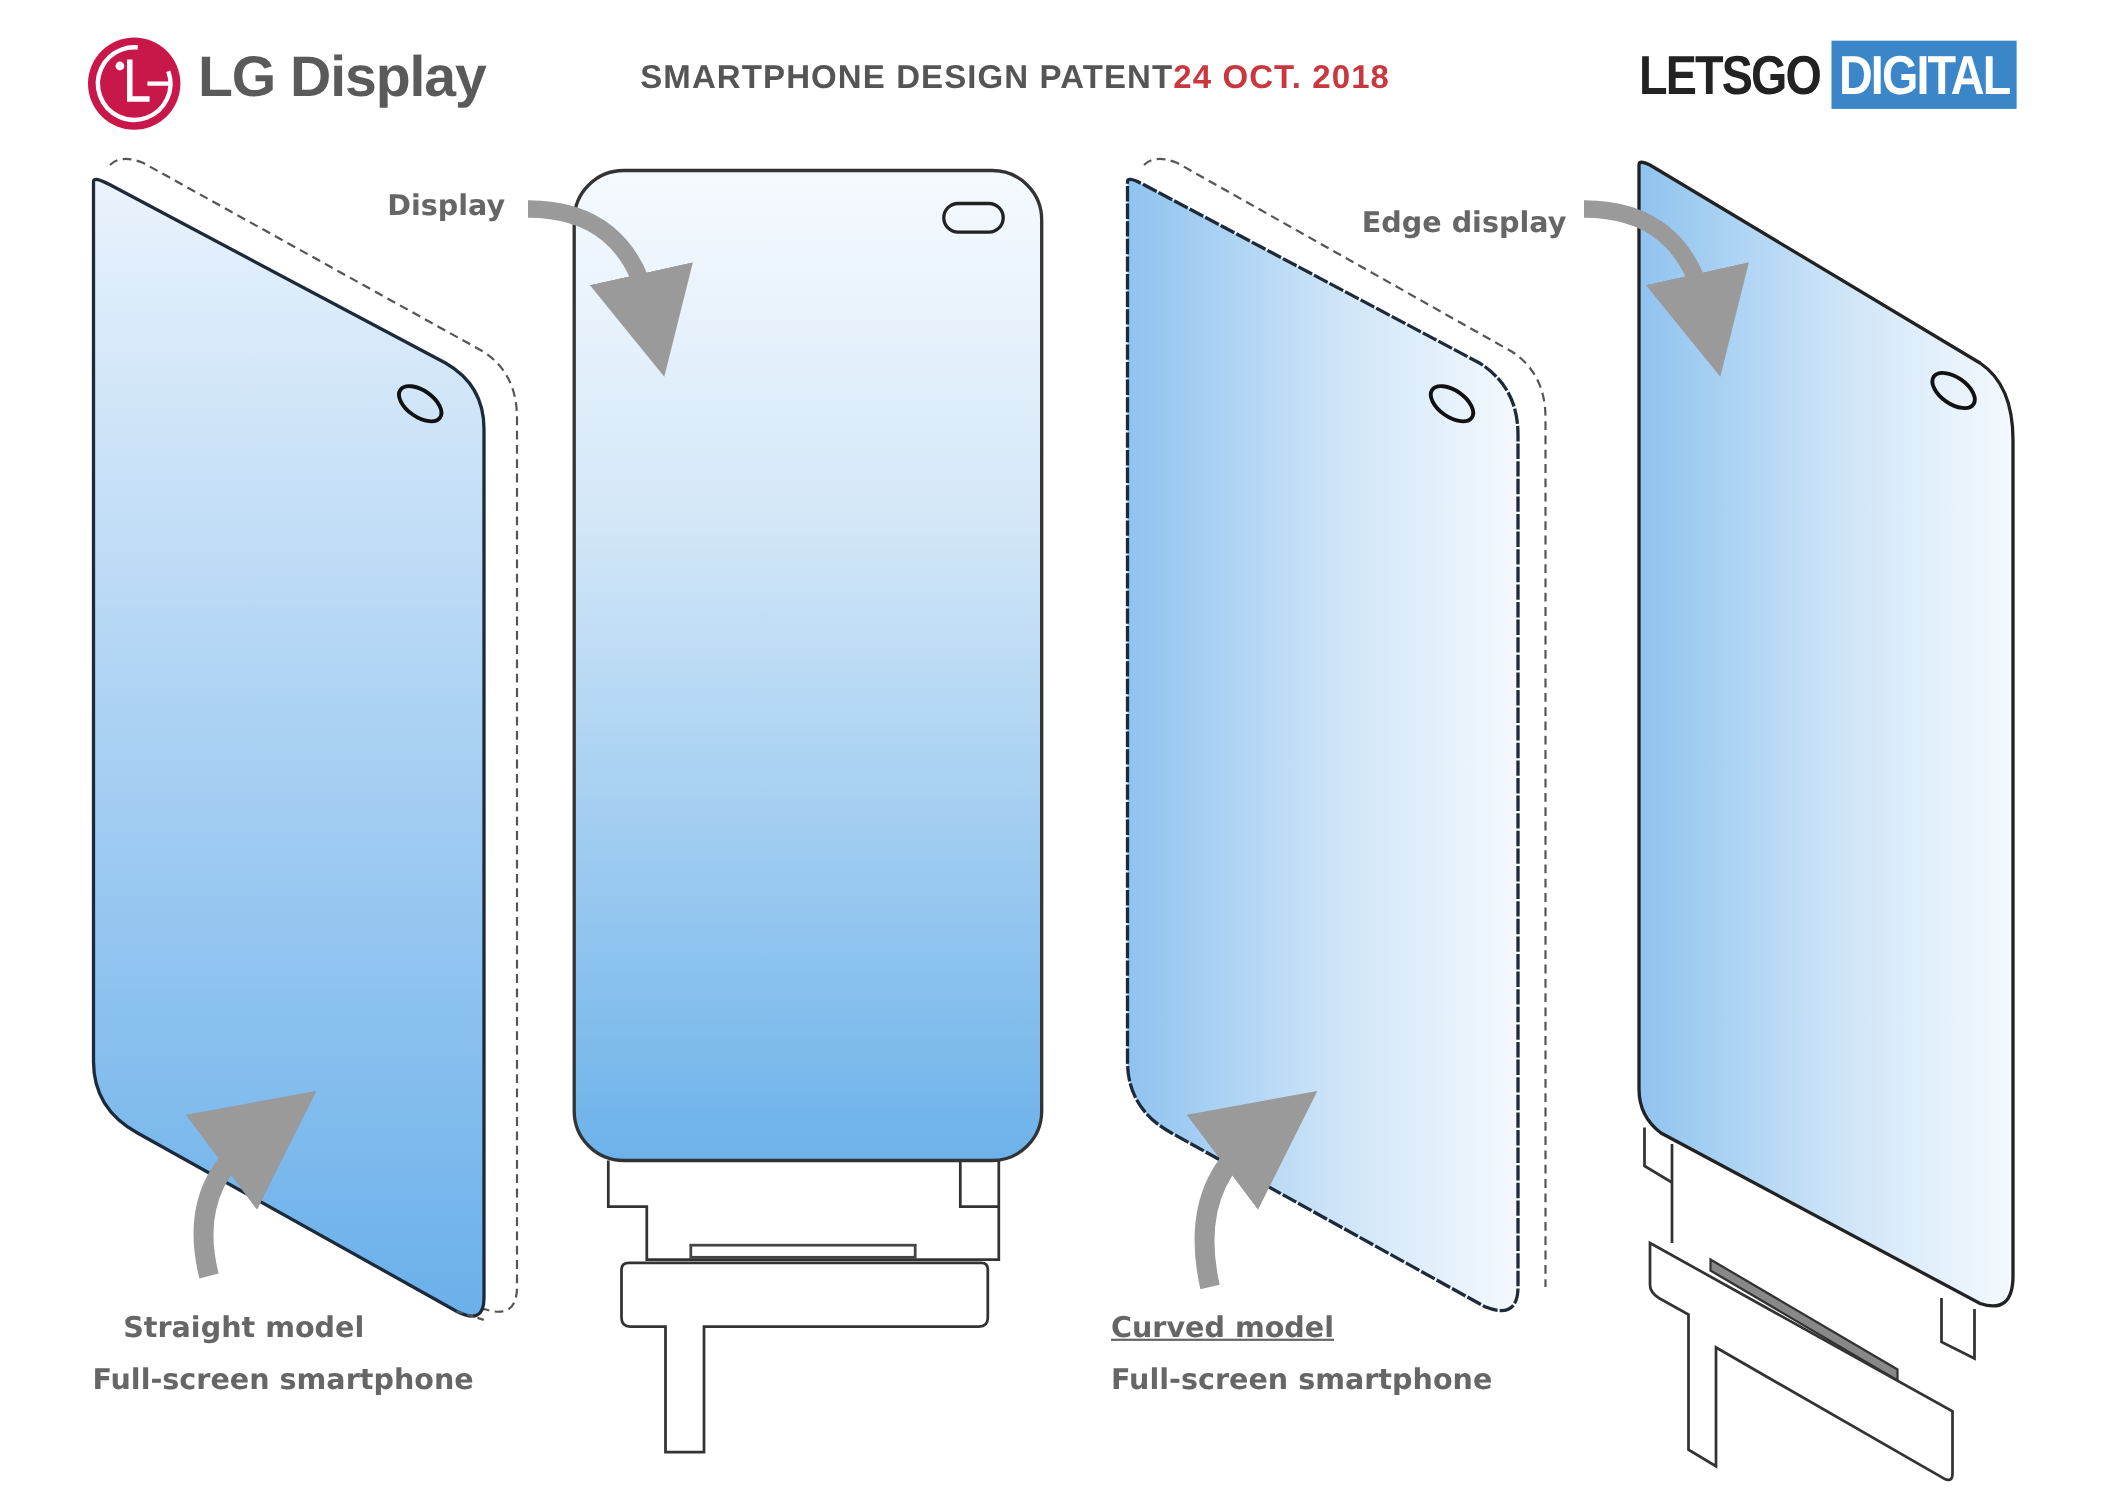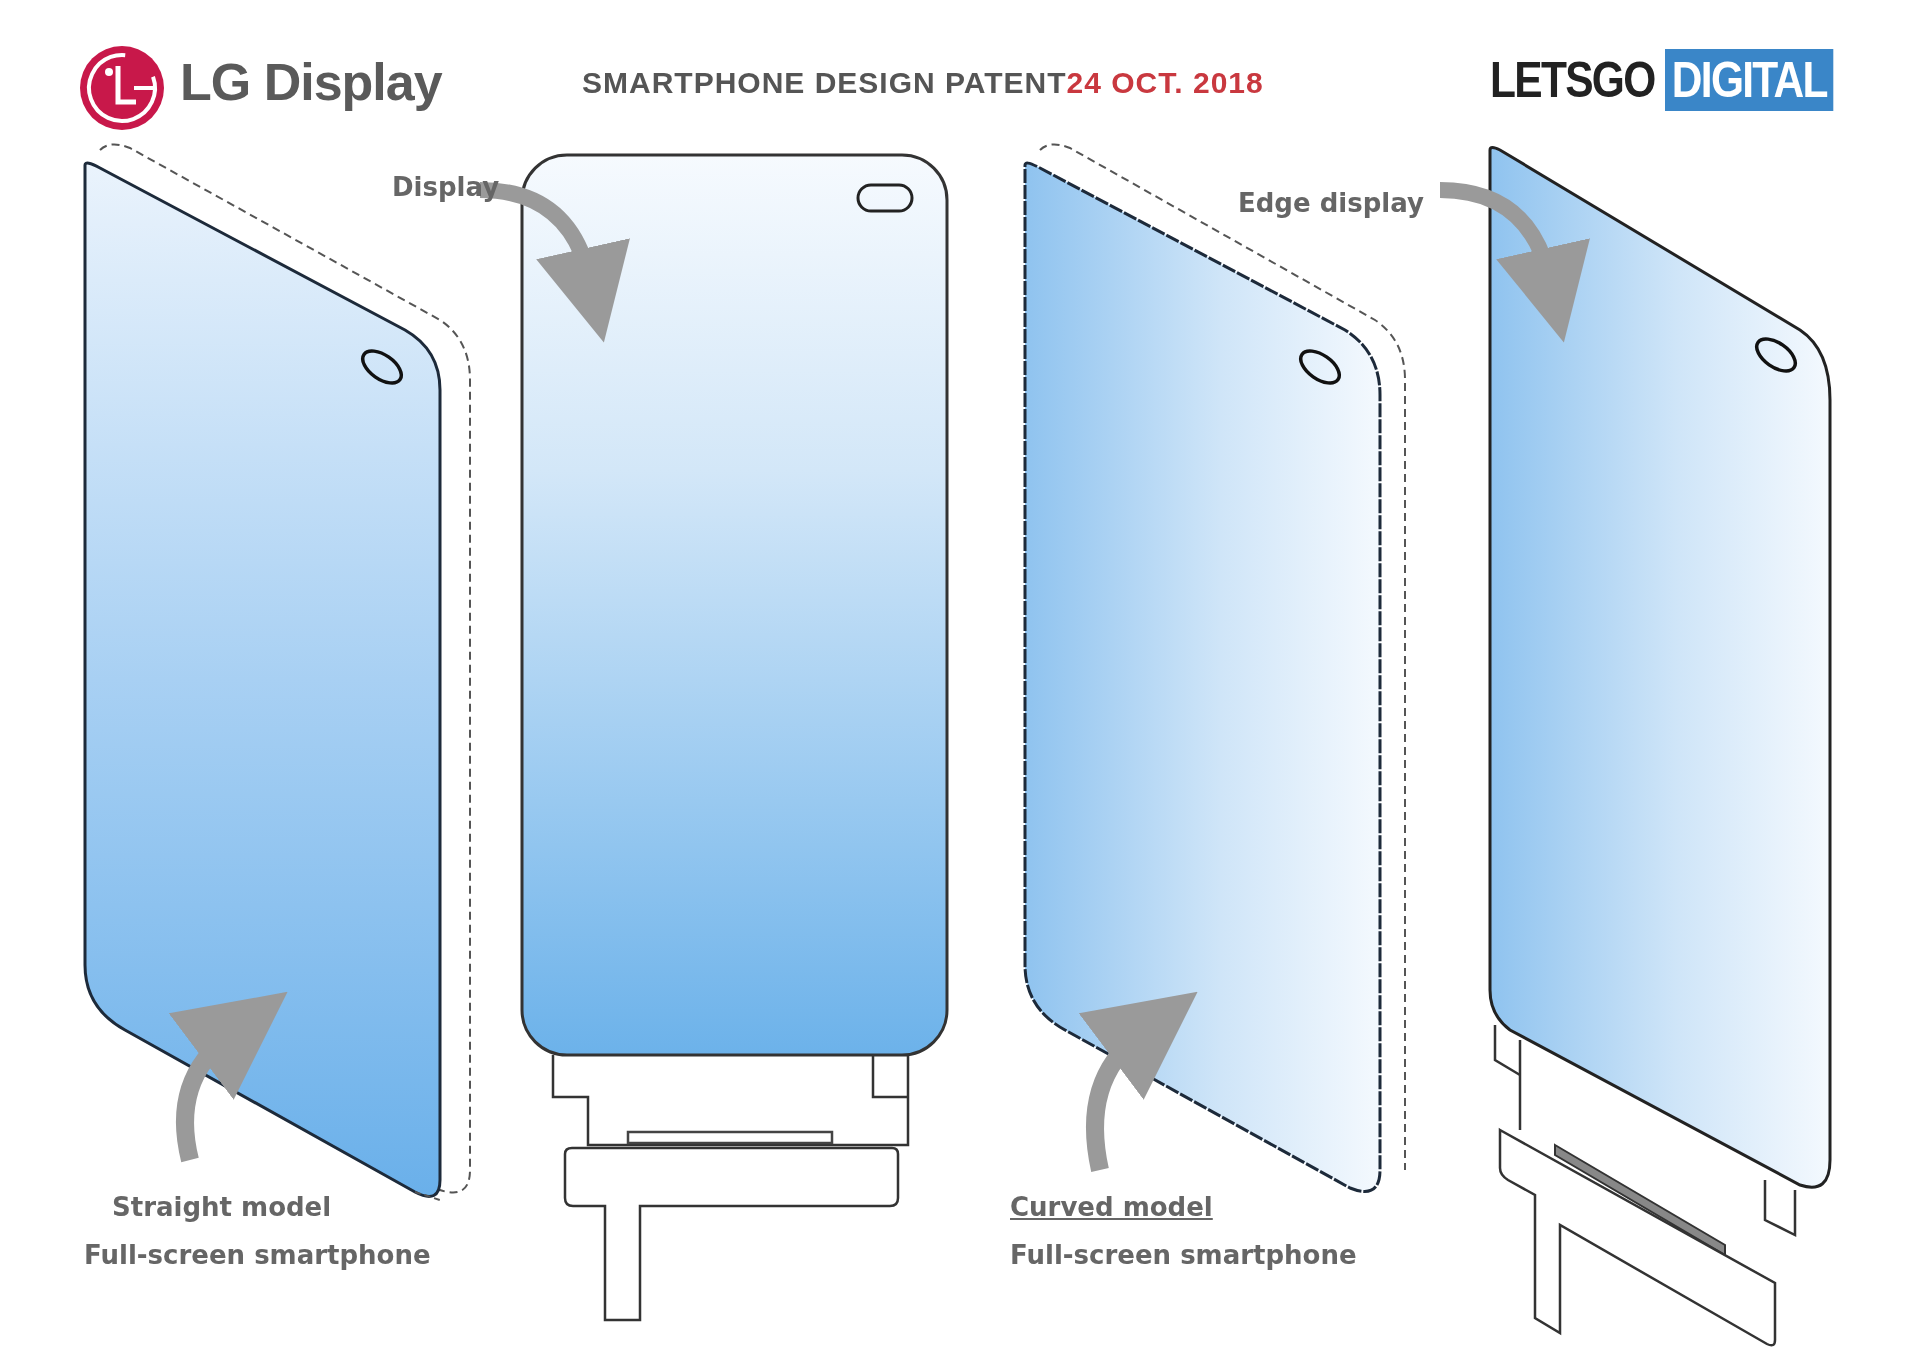--- a/index.html
+++ b/index.html
@@ -1,17 +1,17 @@
 <!DOCTYPE html>
 <html><head>
 <meta charset="utf-8">
 <style>
   html, body { margin:0; padding:0; background:#ffffff; }
   body { width:1920px; height:1371px; position:relative; overflow:hidden; font-family:"DejaVu Sans", sans-serif; }
-  .header { position:absolute; left:0; top:16px; width:1896px; height:120px; }
+  .header { position:absolute; left:0; top:4px; width:1896px; height:120px; }
   .lg-logo { position:absolute; left:78px; top:28px; width:88px; height:88px; }
   .lg-text { position:absolute; left:180px; top:36px; font-size:52px; font-weight:bold; color:#5a5a5a; letter-spacing:-1px; font-family:"Liberation Sans", sans-serif; }
   .title { position:absolute; left:582px; top:50px; font-size:30px; font-weight:bold; color:#555; font-family:"Liberation Sans", sans-serif; letter-spacing:1px; }
   .title .date { color:#c9383f; }
   .brand { position:absolute; left:1490px; top:34px; height:60px; display:flex; align-items:center; font-family:"Liberation Sans", sans-serif; font-weight:bold; font-size:50px; letter-spacing:-2px; }
   .brand .a { color:#222; transform:scaleX(0.85); transform-origin:left; display:inline-block; width:175px; }
   .brand .b { background:#3a86c8; color:#fff; padding:2px 8px; transform:scaleX(0.85); transform-origin:left; display:inline-block; }
   svg.art { position:absolute; left:0; top:0; }
   .label { position:absolute; font-family:"DejaVu Sans", sans-serif; font-weight:bold; color:#666; font-size:26px; }
 </style>
@@ -90,19 +90,19 @@
     <path d="M1440 190 Q1530 190 1550 280" fill="none" stroke="#9a9a9a" stroke-width="16" marker-end="url(#ah)"></path>
 
     <path d="M1495 1025 L1495 1060 L1520 1075" fill="none" stroke="#333" stroke-width="2.5"></path>
     <path d="M1520 1040 L1520 1130" fill="none" stroke="#333" stroke-width="2.5"></path>
     <path d="M1765 1180 L1765 1220 L1795 1235 L1795 1190" fill="none" stroke="#333" stroke-width="2.5"></path>
     <path d="M1555 1145 L1725 1245 L1725 1255 L1555 1155 Z" fill="#888" stroke="#333" stroke-width="2"></path>
     <path d="M1500 1130 L1775 1283 L1775 1340 Q1775 1348 1767 1344 L1560 1225 L1560 1333 L1535 1318 L1535 1195 L1508 1180 Q1500 1175 1500 1168 Z" fill="#fff" stroke="#333" stroke-width="2.5"></path>
   </g>
 </svg>
 
-<div class="label" style="left:352px; top:172px;margin-left:40px;">Display</div>
+<div class="label" style="left:352px; top:172px;">Display</div>
 <div class="label" style="left:1238px; top:188px;">Edge display</div>
 
 <div class="label" style="left:84px; top:1192px;margin-left:28px;">Straight model</div>
 <div class="label" style="left:84px; top:1240px;">Full-screen smartphone</div>
 <div class="label" style="left:1010px; top:1192px;text-decoration:underline;">Curved model</div>
 <div class="label" style="left:1010px; top:1240px;">Full-screen smartphone</div>
 
 </body></html>

